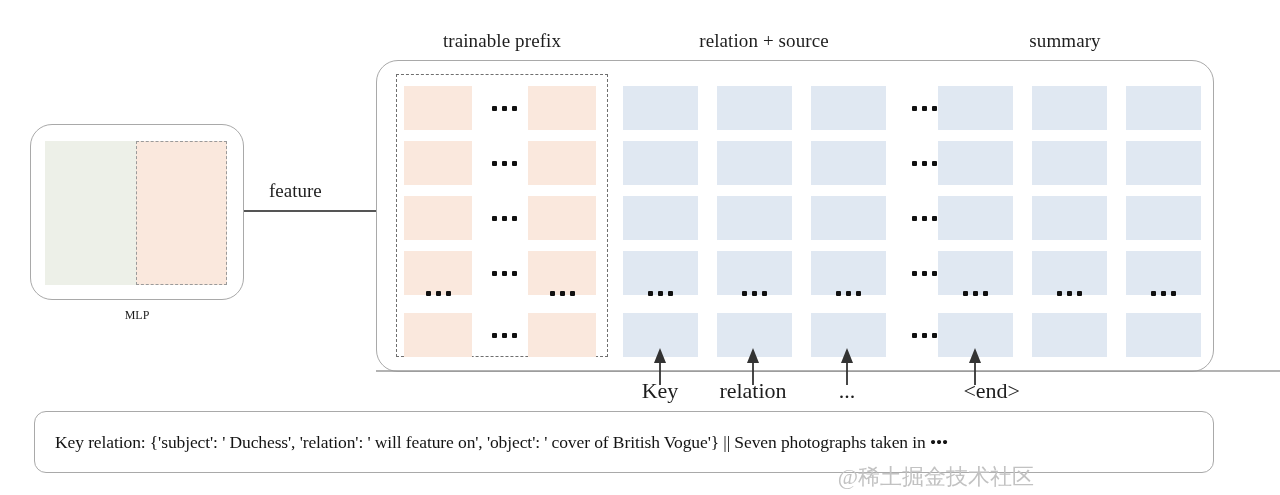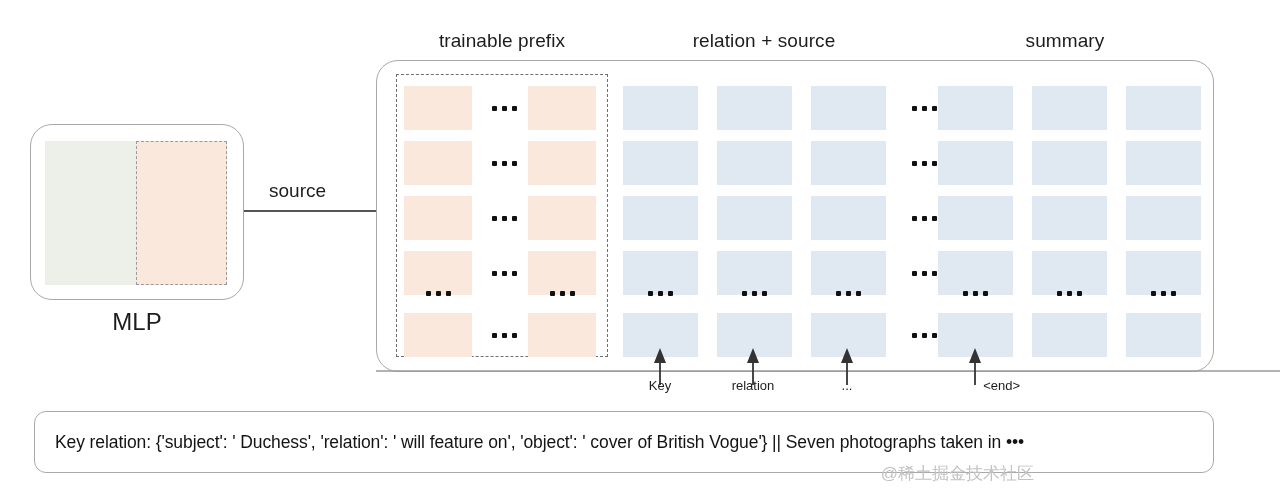--- a/index.html
+++ b/index.html
@@ -4,21 +4,21 @@
 <style>
   html,body{margin:0;padding:0;}
   body{
     width:1280px;height:495px;
     background:#ffffff;
     font-family:"Liberation Sans","DejaVu Sans",sans-serif;
     color:#1a1a1a;
     overflow:hidden;
     position:relative;
   }
-  #stage{position:absolute;left:0;top:0;width:1048px;height:495px;}
+  #stage{position:absolute;left:0;top:0;width:1048px;height:495px;font-family:Liberation Serif, serif;}
 
   
   .caption{
     position:absolute;
     font-size:19px;
     color:#1d1d1d;
     white-space:nowrap;
     text-align:center;
     letter-spacing:.1px;
   }
@@ -34,21 +34,21 @@
     background:#edf0e8;
   }
   #mlp-peach{
     position:absolute;left:105px;top:16px;width:91px;height:144px;
     background:#fae8dd;
     border:1.6px dashed #9a9a9a;
     box-sizing:border-box;
   }
   #mlp-label{
     position:absolute;left:30px;top:308px;width:214px;
-    text-align:center;font-size:24px;color:#1d1d1d;
+    text-align:center;font-size:12px;color:#1d1d1d;
   }
 
   
   #reshape-label{
     position:absolute;left:269px;top:180px;
     font-size:19px;color:#1d1d1d;white-space:nowrap;
   }
   #reshape-arrow{
     position:absolute;left:244px;top:204px;width:158px;height:14px;
   }
@@ -74,57 +74,57 @@
   
   .hdots{
     position:absolute;
     display:flex;align-items:center;justify-content:center;gap:5px;
   }
   .hdots i{display:block;width:5px;height:5px;background:#111;border-radius:1px;}
 
   
   #pointers{position:absolute;left:0;top:0;width:1280px;height:495px;pointer-events:none;}
   .ptr-label{
-    position:absolute;font-size:13px;color:#1d1d1d;white-space:nowrap;text-align:center;
+    position:absolute;font-size:22px;color:#1d1d1d;white-space:nowrap;text-align:center;
   }
 
   
   #sentence-box{
     position:absolute;left:34px;top:411px;width:1180px;height:62px;
     border:1.4px solid #a9a9a9;border-radius:12px;background:#fff;
     box-sizing:border-box;
     display:flex;align-items:center;
   }
   #sentence-text{
     padding-left:20px;font-size:17.5px;color:#141414;white-space:nowrap;
     letter-spacing:-.1px;
   }
 
   
   #watermark{
     position:absolute;right:14px;top:462px;
-    font-size:17px;color:#c2c2c2;white-space:nowrap;
+    font-size:22px;color:#c2c2c2;white-space:nowrap;
   }
 </style>
 </head>
 <body>
 
 <div id="stage">
 
   <div class="caption" style="left:402px;top:30px;width:200px;">trainable prefix</div>
   <div class="caption" style="left:930px;top:30px;width:270px;">summary</div>
   <div class="caption" style="left:618px;top:30px;width:292px;">relation + source</div>
 
   <div id="mlp-box">
     <div id="mlp-green"></div>
     <div id="mlp-peach"></div>
   </div>
   <div id="mlp-label">MLP</div>
 
-  <div id="reshape-label">source</div>
+  <div id="reshape-label">feature</div>
   <svg id="reshape-arrow" viewBox="0 0 158 14">
     <line x1="0" y1="7" x2="146" y2="7" stroke="#555" stroke-width="2"></line>
     <polygon points="158,7 143,1 143,13" fill="#555"></polygon>
   </svg>
 
   <div id="token-panel"></div>
   <div id="prefix-region"></div>
 
   <div id="cells">
       <div class="cell peach" style="left: 404px; top: 86px; width: 68px; height: 44px;"></div>

